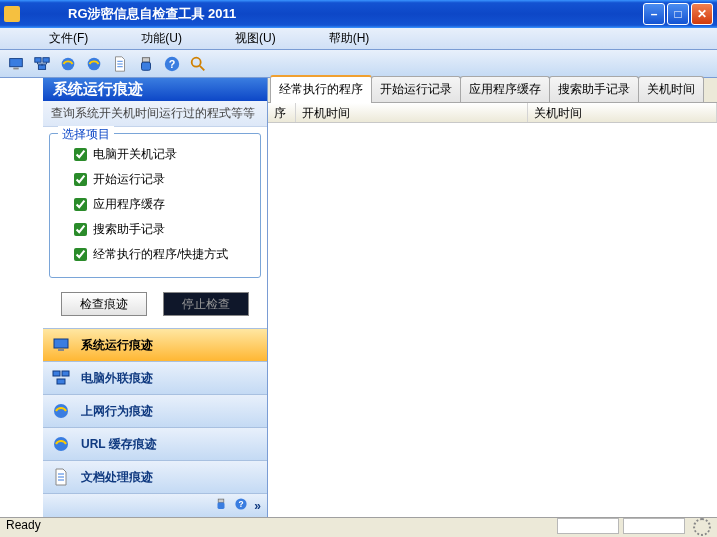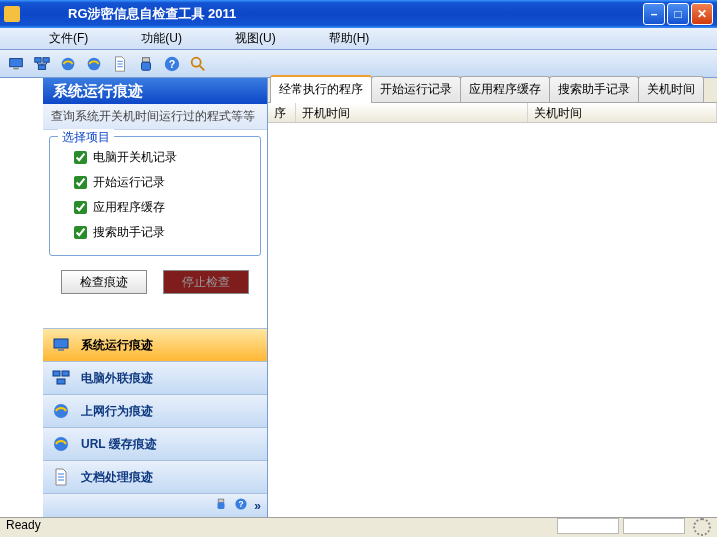--- a/index.html
+++ b/index.html
@@ -24,21 +24,21 @@
 
 .sidebar { width: 268px; border-right: 1px solid #7a9cd4; display: flex; flex-direction: column; background: #fff; padding-left: 43px; }
 .side-header { height: 26px; background: linear-gradient(to bottom, #3a7de0, #0d47c7); color: #fff; font-weight: bold; font-size: 15px; display: flex; align-items: center; padding: 0 10px; }
 .side-desc { padding: 4px 8px; color: #444; background: linear-gradient(to bottom,#eef3fb,#dde8f8); border-bottom: 1px solid #c4d4ec; }
 .fieldset { margin: 6px; border: 1px solid #7aa5d8; border-radius: 3px; padding: 8px 6px 10px 6px; position: relative; }
 .fieldset-legend { position: absolute; top: -8px; left: 8px; background: #fff; padding: 0 4px; color: #0d47c7; }
 .check-row { display: flex; align-items: center; padding: 4px 0 4px 18px; cursor: pointer; }
 .check-row input { margin-right: 6px; accent-color: #2a8b2a; }
 .btn-row { display: flex; justify-content: center; gap: 16px; margin: 8px 0 12px 0; }
 .btn { width: 86px; height: 24px; border: 1px solid #888; background: linear-gradient(to bottom,#fff,#e4e4e4); cursor: pointer; }
-.btn[disabled] { color: #999; background: #7f1d1d; cursor: default; }
+.btn[disabled] { color: #999; background: #0f172a; cursor: default; }
 
 .nav-list { margin-top: auto; }
 .nav-item { height: 33px; display: flex; align-items: center; padding: 0 8px; border-top: 1px solid #a8c0e0; background: linear-gradient(to bottom,#e8f0fb,#c4daf4); cursor: pointer; font-weight: bold; color: #103a80; }
 .nav-item.active { background: linear-gradient(to bottom,#ffe7a2,#ffb733); color: #000; }
 .nav-item svg { width: 20px; height: 20px; margin-right: 10px; }
 .nav-footer { height: 24px; border-top: 1px solid #a8c0e0; background: linear-gradient(to bottom,#e8f0fb,#c4daf4); display: flex; justify-content: flex-end; align-items: center; padding: 0 6px; gap: 6px; }
 .nav-footer span { cursor: pointer; }
 
 .main { flex: 1; display: flex; flex-direction: column; background: #fff; }
 .tabs { height: 25px; display: flex; background: #ece9d8; border-bottom: 1px solid #a8a8a8; padding-left: 2px; align-items: flex-end; }
@@ -140,20 +140,24 @@
           <input type="checkbox" checked="" style="">
           <span>开始运行记录</span>
         </label>
       <label class="check-row">
           <input type="checkbox" checked="" style="">
           <span>应用程序缓存</span>
         </label>
       <label class="check-row">
           <input type="checkbox" checked="" style="">
           <span>搜索助手记录</span>
+        </label>
+      <label class="check-row">
+          <input type="checkbox" checked="" style="">
+          <span>经常执行的程序/快捷方式</span>
         </label>
     </div>
     <div class="btn-row">
       <button class="btn">检查痕迹</button>
       <button class="btn" disabled="">停止检查</button>
     </div>
 
     <div class="nav-list">
       <div class="nav-item active">
         <svg viewBox="0 0 20 20">

